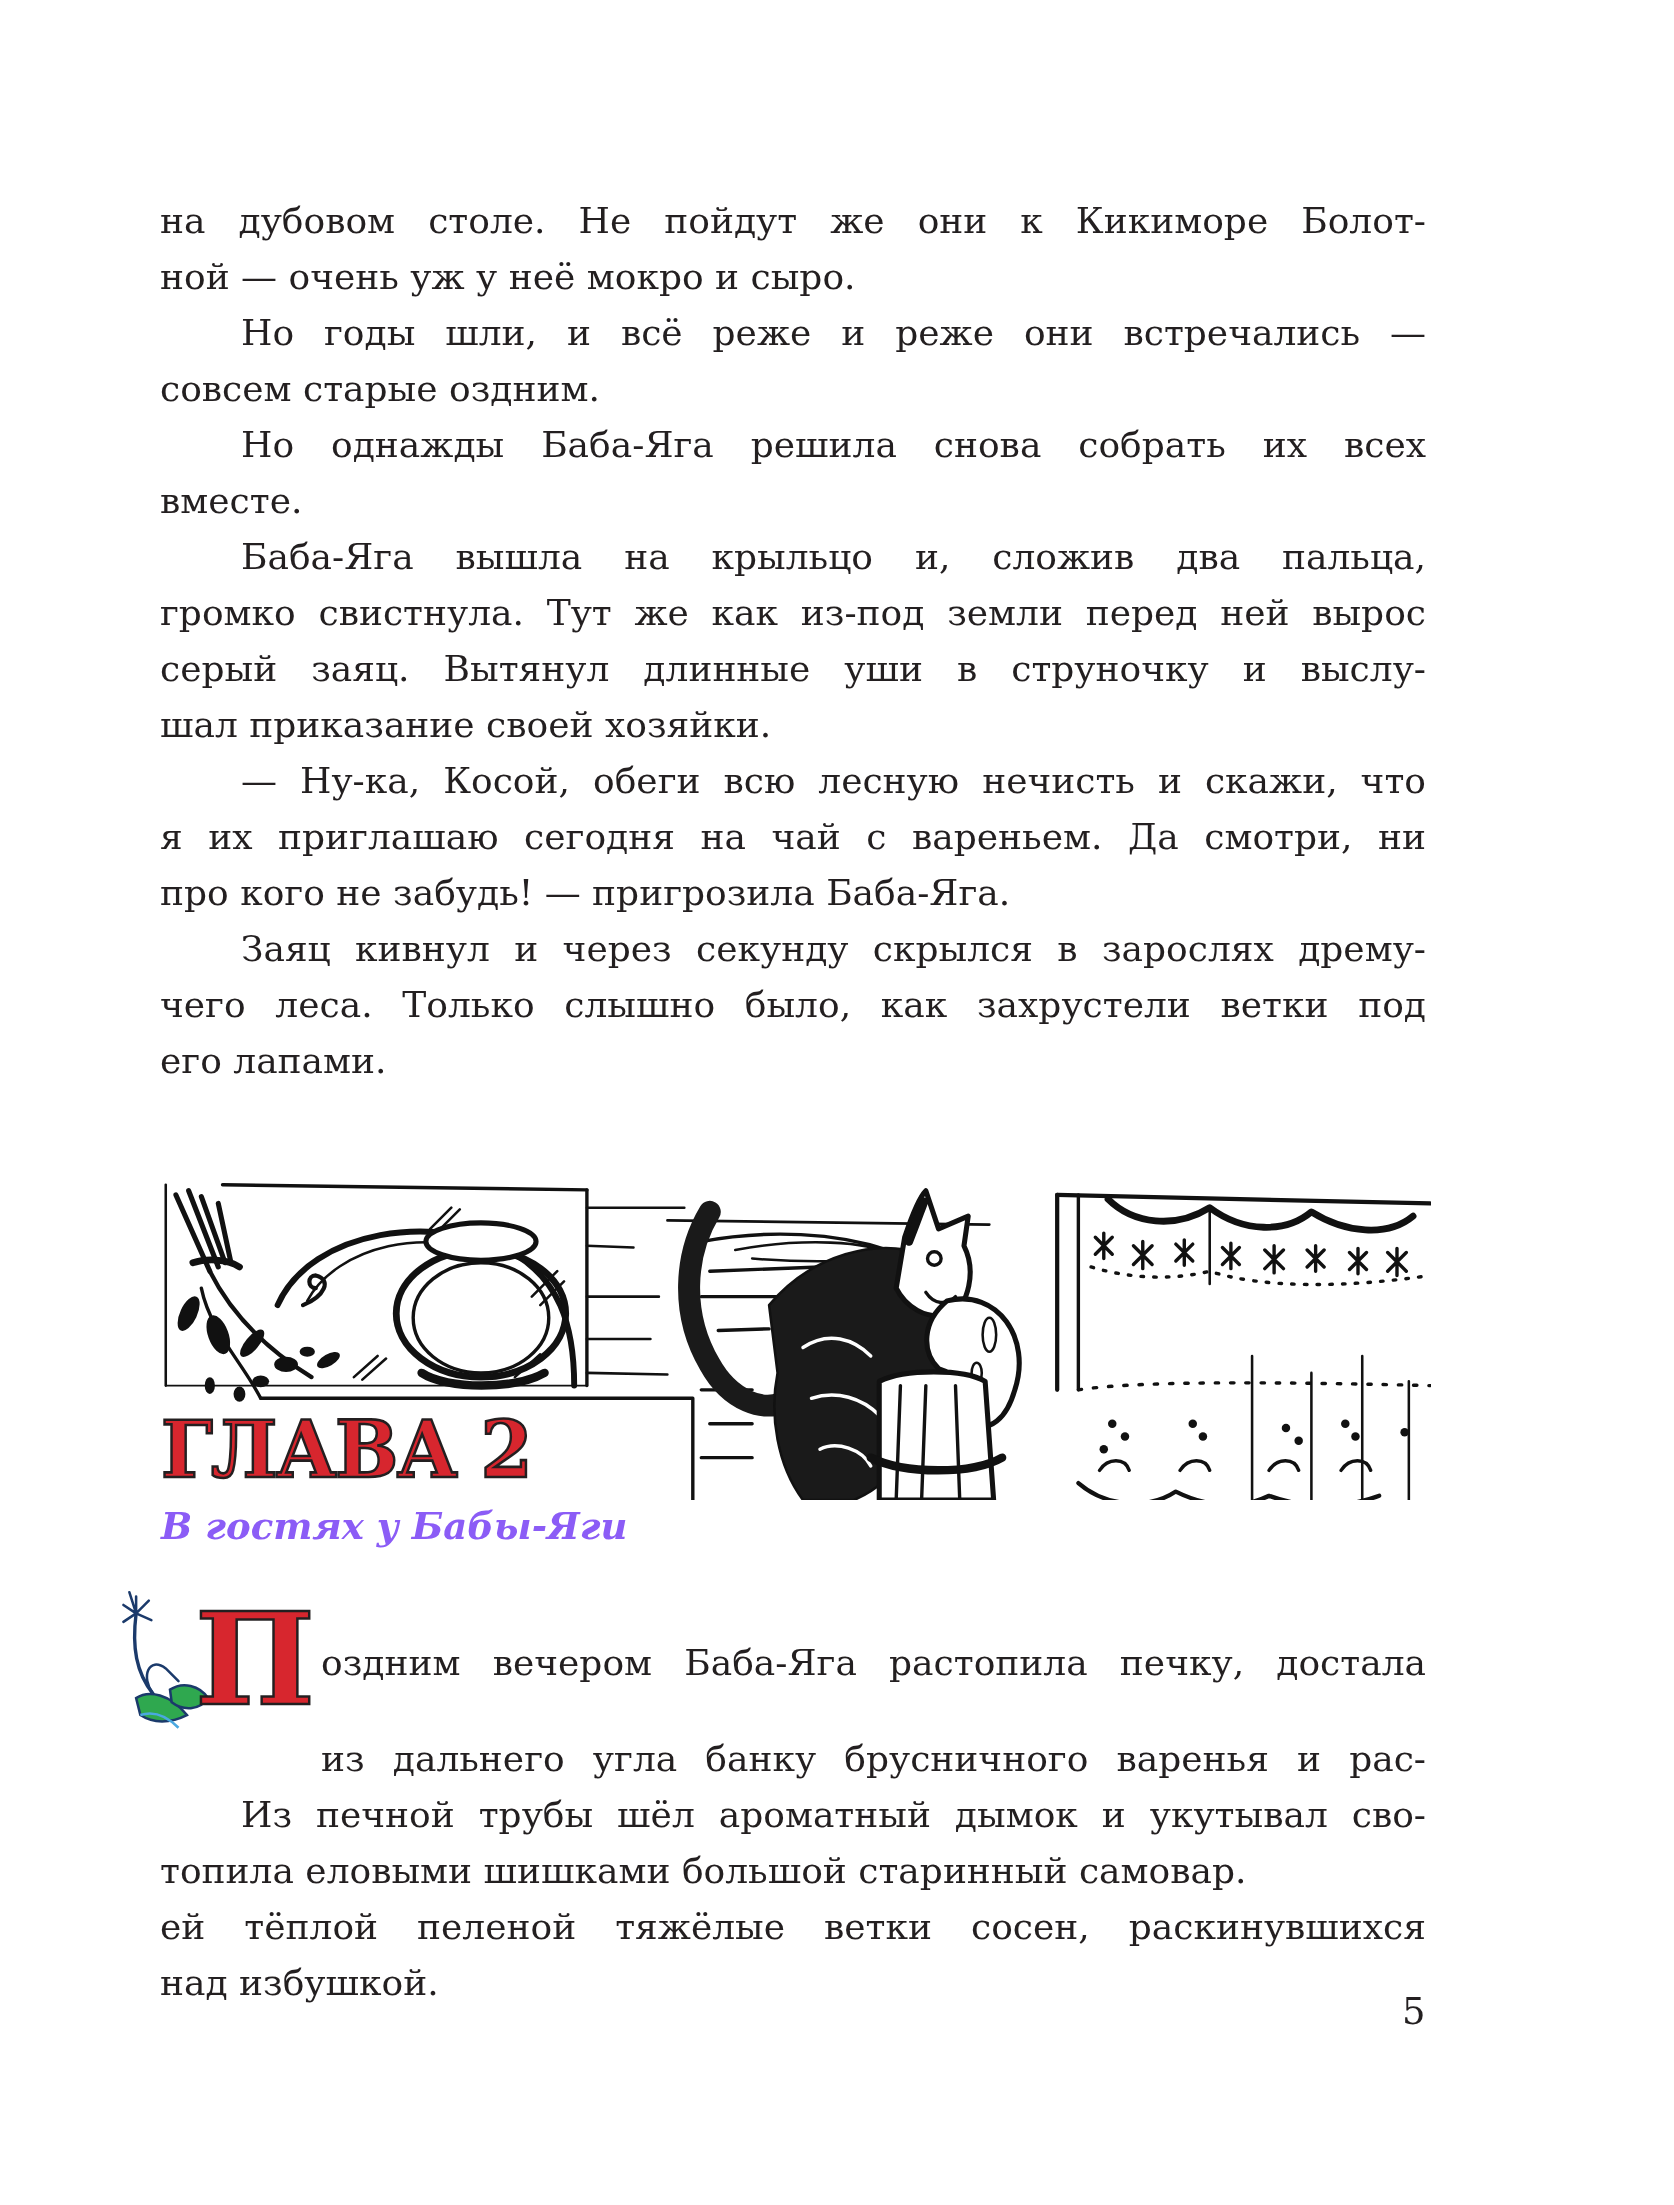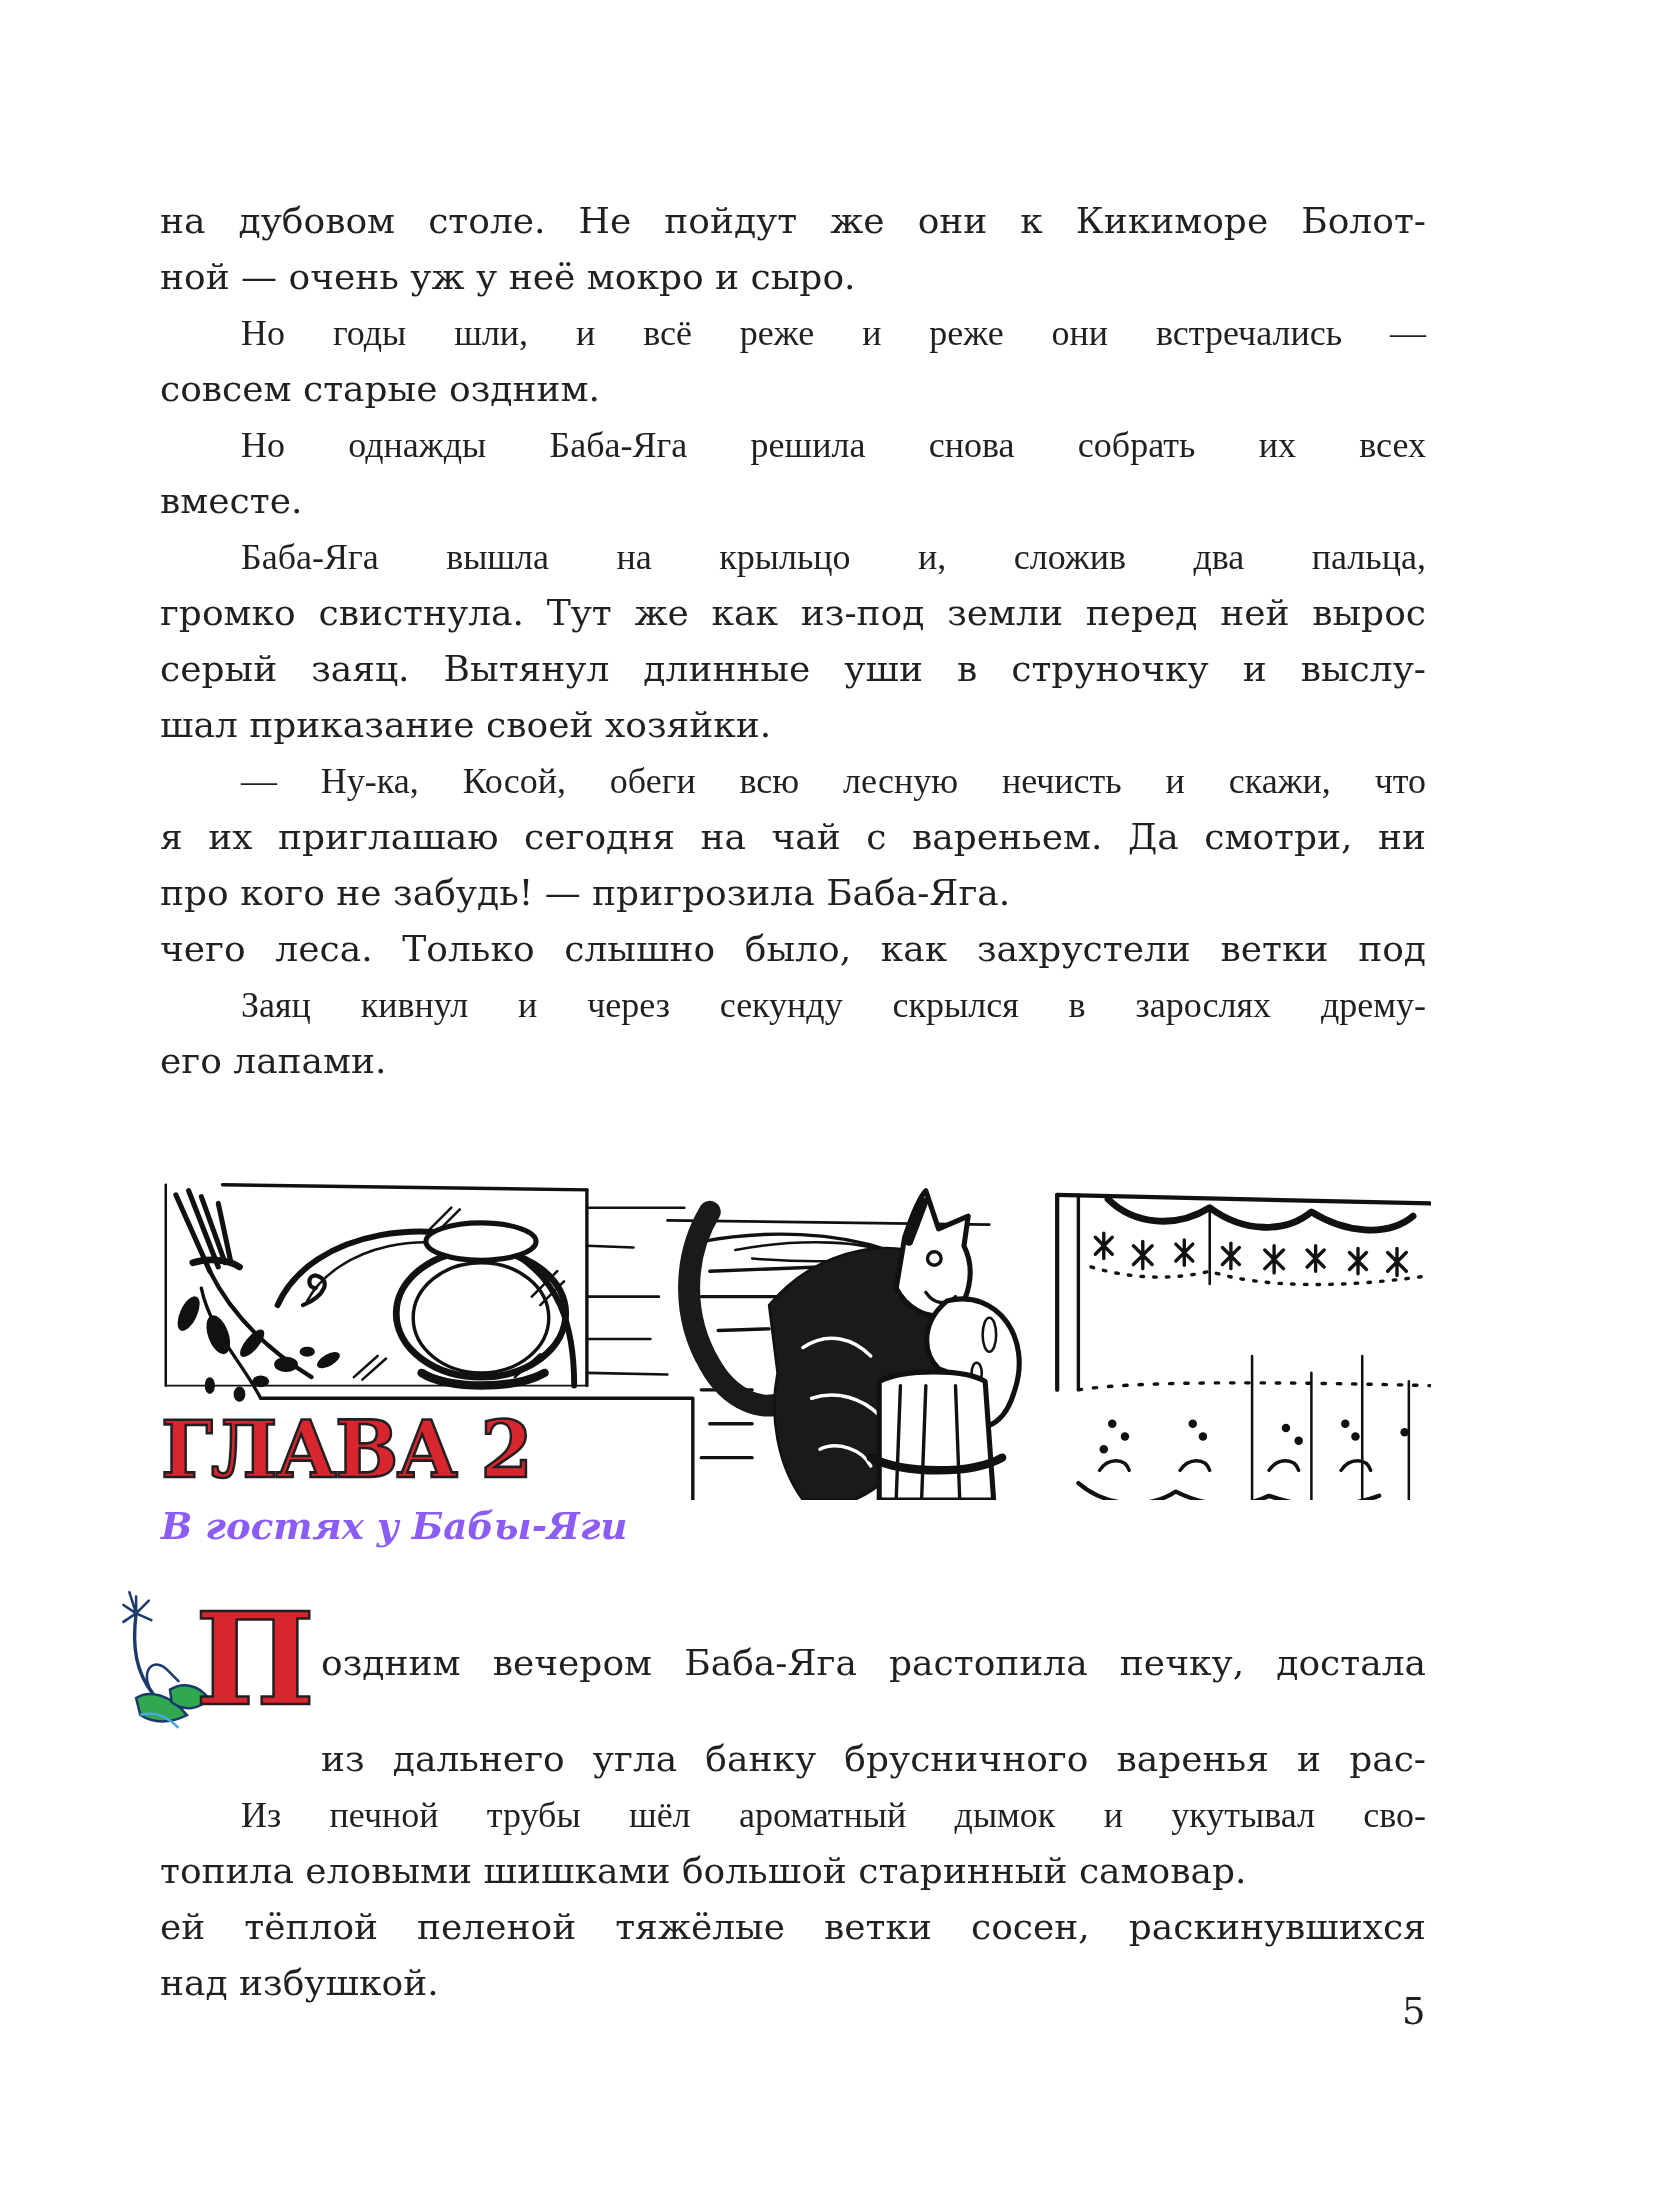--- a/index.html
+++ b/index.html
@@ -8,21 +8,21 @@
       font-family: "DejaVu Serif", "Liberation Serif", serif;
       color: #231f20;
     }
     .text-block {
       position: absolute; left: 160px; width: 1266px;
       font-size: 36px; line-height: 56px;
       text-align: justify;
     }
     .line { display: block; text-align: justify; text-align-last: justify; white-space: nowrap; }
     .line.last { text-align-last: left; }
-    .line.ind { padding-left: 81px; font-family: Liberation Serif, serif; }
+    .line.ind { padding-left: 81px; }
     #top-text { top: 193px; }
 
     #illustration {
       position: absolute; left: 158px; top: 1178px; width: 1273px; height: 322px;
     }
     #chapter-title {
       position: absolute; left: 161px; top: 1413px;
       font-family: "DejaVu Serif", "Liberation Serif", serif;
       font-weight: bold; font-size: 75px; letter-spacing: -1.7px;
       color: #d7262e;
@@ -62,22 +62,22 @@
   <span class="line last">совсем старые оздним.</span>
   <span class="line ind">Но однажды Баба-Яга решила снова собрать их всех</span>
   <span class="line last">вместе.</span>
   <span class="line ind">Баба-Яга вышла на крыльцо и, сложив два пальца,</span>
   <span class="line">громко свистнула. Тут же как из-под земли перед ней вырос</span>
   <span class="line">серый заяц. Вытянул длинные уши в струночку и выслу-</span>
   <span class="line last">шал приказание своей хозяйки.</span>
   <span class="line ind">— Ну-ка, Косой, обеги всю лесную нечисть и скажи, что</span>
   <span class="line">я их приглашаю сегодня на чай с вареньем. Да смотри, ни</span>
   <span class="line last">про кого не забудь! — пригрозила Баба-Яга.</span>
+  <span class="line ind">Заяц кивнул и через секунду скрылся в зарослях дрему-</span>
   <span class="line">чего леса. Только слышно было, как захрустели ветки под</span>
-  <span class="line ind">Заяц кивнул и через секунду скрылся в зарослях дрему-</span>
   <span class="line last">его лапами.</span>
 </div>
 
 <div id="illustration">
   <svg width="1273" height="322" viewBox="0 0 1500 380" xmlns="http://www.w3.org/2000/svg">
     <g fill="none" stroke="#111" stroke-linecap="round" stroke-linejoin="round">
 
       <path d="M8 8 V 245" stroke-width="3"></path>
       <path d="M75 8 L 505 14" stroke-width="4"></path>
       <path d="M505 14 V 245" stroke-width="4"></path>

